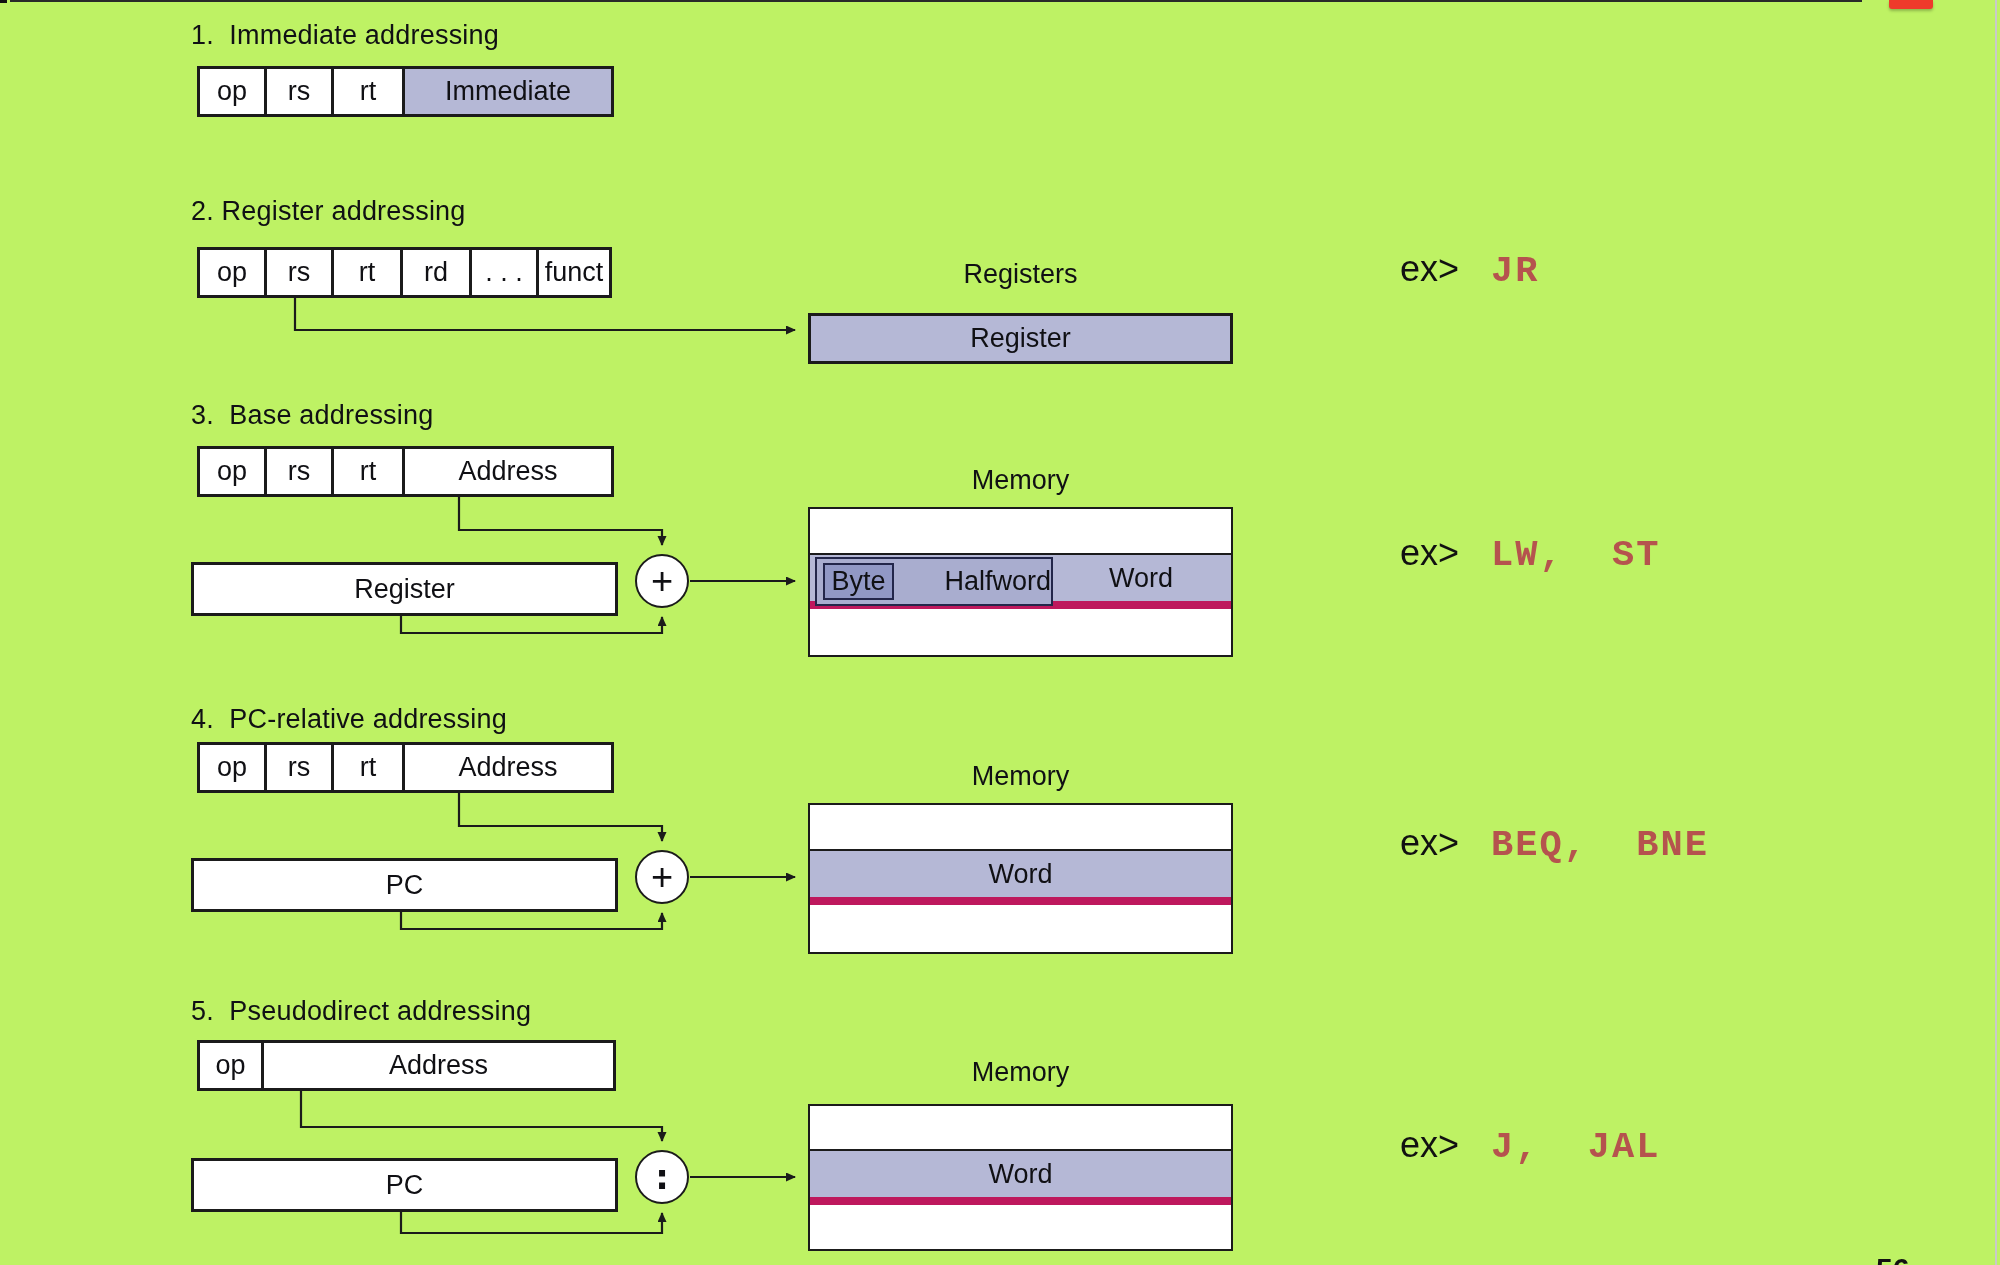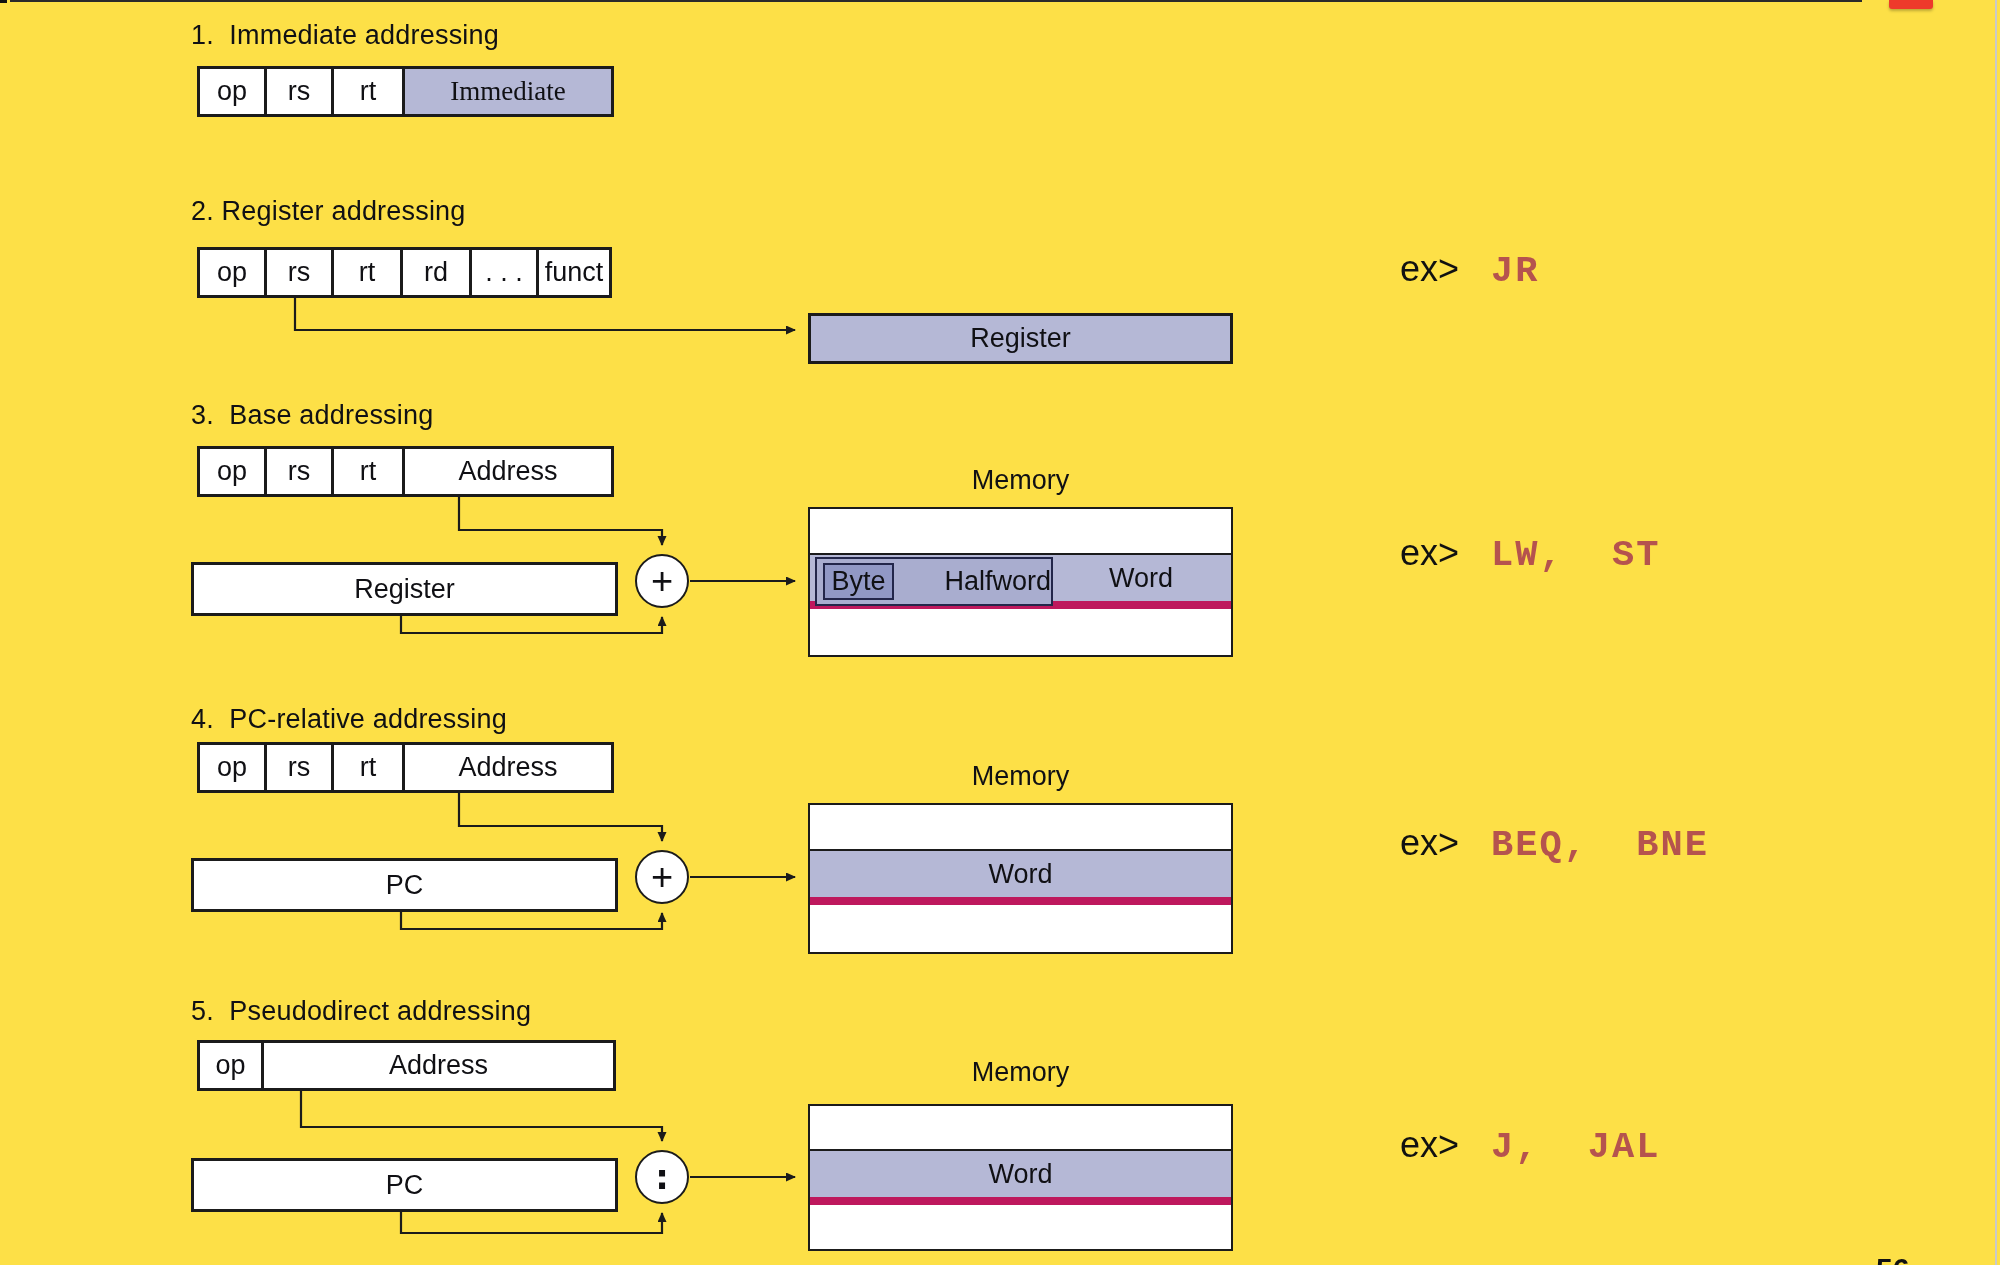--- a/index.html
+++ b/index.html
@@ -1,31 +1,31 @@
 <!DOCTYPE html>
 <html><head>
 <meta charset="utf-8">
 <style>
   html,body{margin:0;padding:0;background:#ffffff;}
   #page{
-    position:relative;width:2000px;height:1265px;background:#fde047;
+    position:relative;width:2000px;height:1265px;background:#bef264;
     font-family:"Liberation Sans", sans-serif;color:#101014;overflow:hidden;
   }
   
   .sec-title{
     position:absolute;font-size:27px;color:#101014;white-space:pre;letter-spacing:0.2px;
   }
   .field-row{position:absolute;display:flex;}
   .cell{
     box-sizing:border-box;border:3px solid #1b1b1b;background:#ffffff;height:51px;
     display:flex;align-items:center;justify-content:center;font-size:27px;
     margin-left:-3px;white-space:pre;
   }
   .cell:first-child{margin-left:0;text-align:center;}
-  .cell.shaded{background:#b5b8d6;font-family:Liberation Serif, serif;}
+  .cell.shaded{background:#b5b8d6;}
   .bigbox{
     position:absolute;box-sizing:border-box;border:3px solid #1b1b1b;background:#ffffff;
     display:flex;align-items:center;justify-content:center;font-size:27px;margin-top:8px;
   }
   .bigbox.shaded{background:#b5b8d6;}
   .headinglabel{position:absolute;width:425px;text-align:center;font-size:27px;}
   .membox{position:absolute;box-sizing:border-box;border:2px solid #1b1b1b;background:#ffffff;width:425px;}
   .memband{
     position:absolute;left:0;right:0;box-sizing:border-box;background:#b5b8d6;
     border-top:2px solid #1b1b1b;border-bottom:8px solid #be185d;
@@ -110,20 +110,21 @@
 
   <div class="sec-title" style="left:191px;top:196px;">2. Register addressing</div>
   <div class="field-row z2" style="left:197px;top:247px;">
     <div class="cell" style="width:70px;">op</div>
     <div class="cell" style="width:70px;">rs</div>
     <div class="cell" style="width:72px;">rt</div>
     <div class="cell" style="width:72px;">rd</div>
     <div class="cell" style="width:70px;">. . .</div>
     <div class="cell" style="width:76px;">funct</div>
   </div>
+  <div class="headinglabel" style="left:808px;top:259px;">Registers</div>
   <div class="bigbox shaded z2" style="left:808px;top:305px;width:425px;height:51px;">Register</div>
   <div class="ex" style="left:1400px;top:248px;">
     <span class="pfx">ex&gt;</span>
     <span class="code">JR</span>
   </div>
 
   <div class="sec-title" style="left:191px;top:400px;">3.  Base addressing</div>
   <div class="field-row z2" style="left:197px;top:446px;">
     <div class="cell" style="width:70px;">op</div>
     <div class="cell" style="width:70px;">rs</div>

